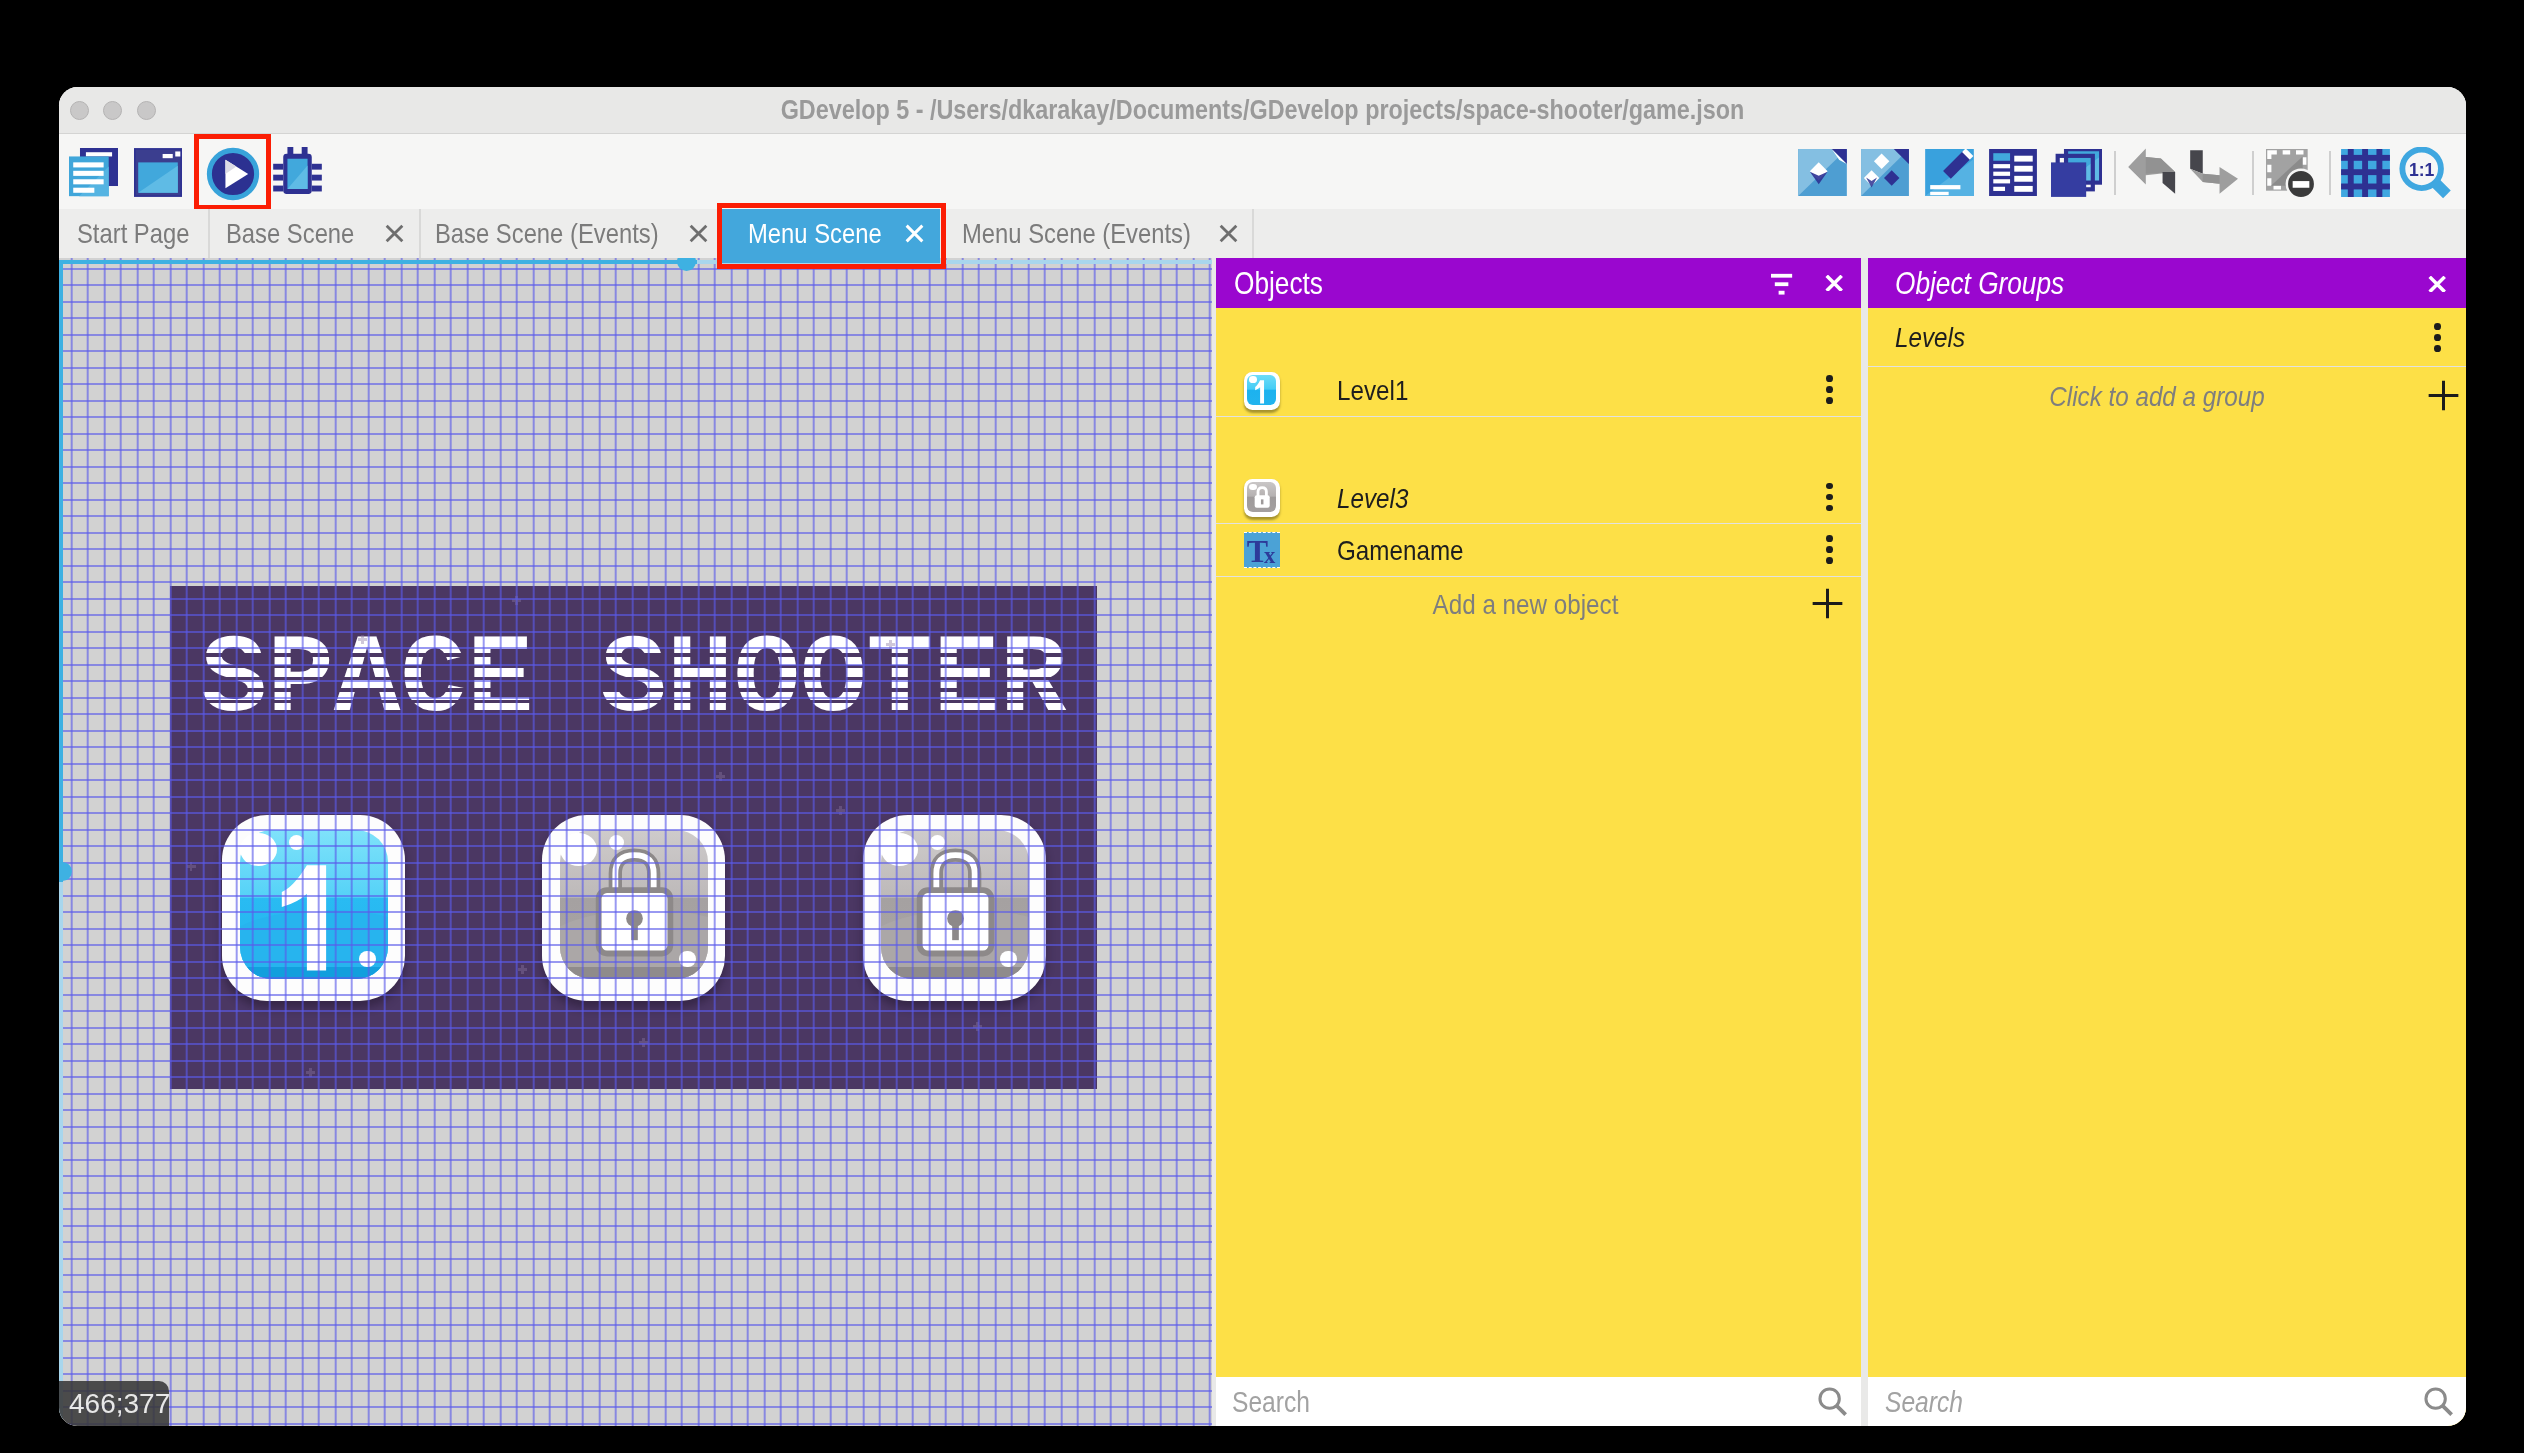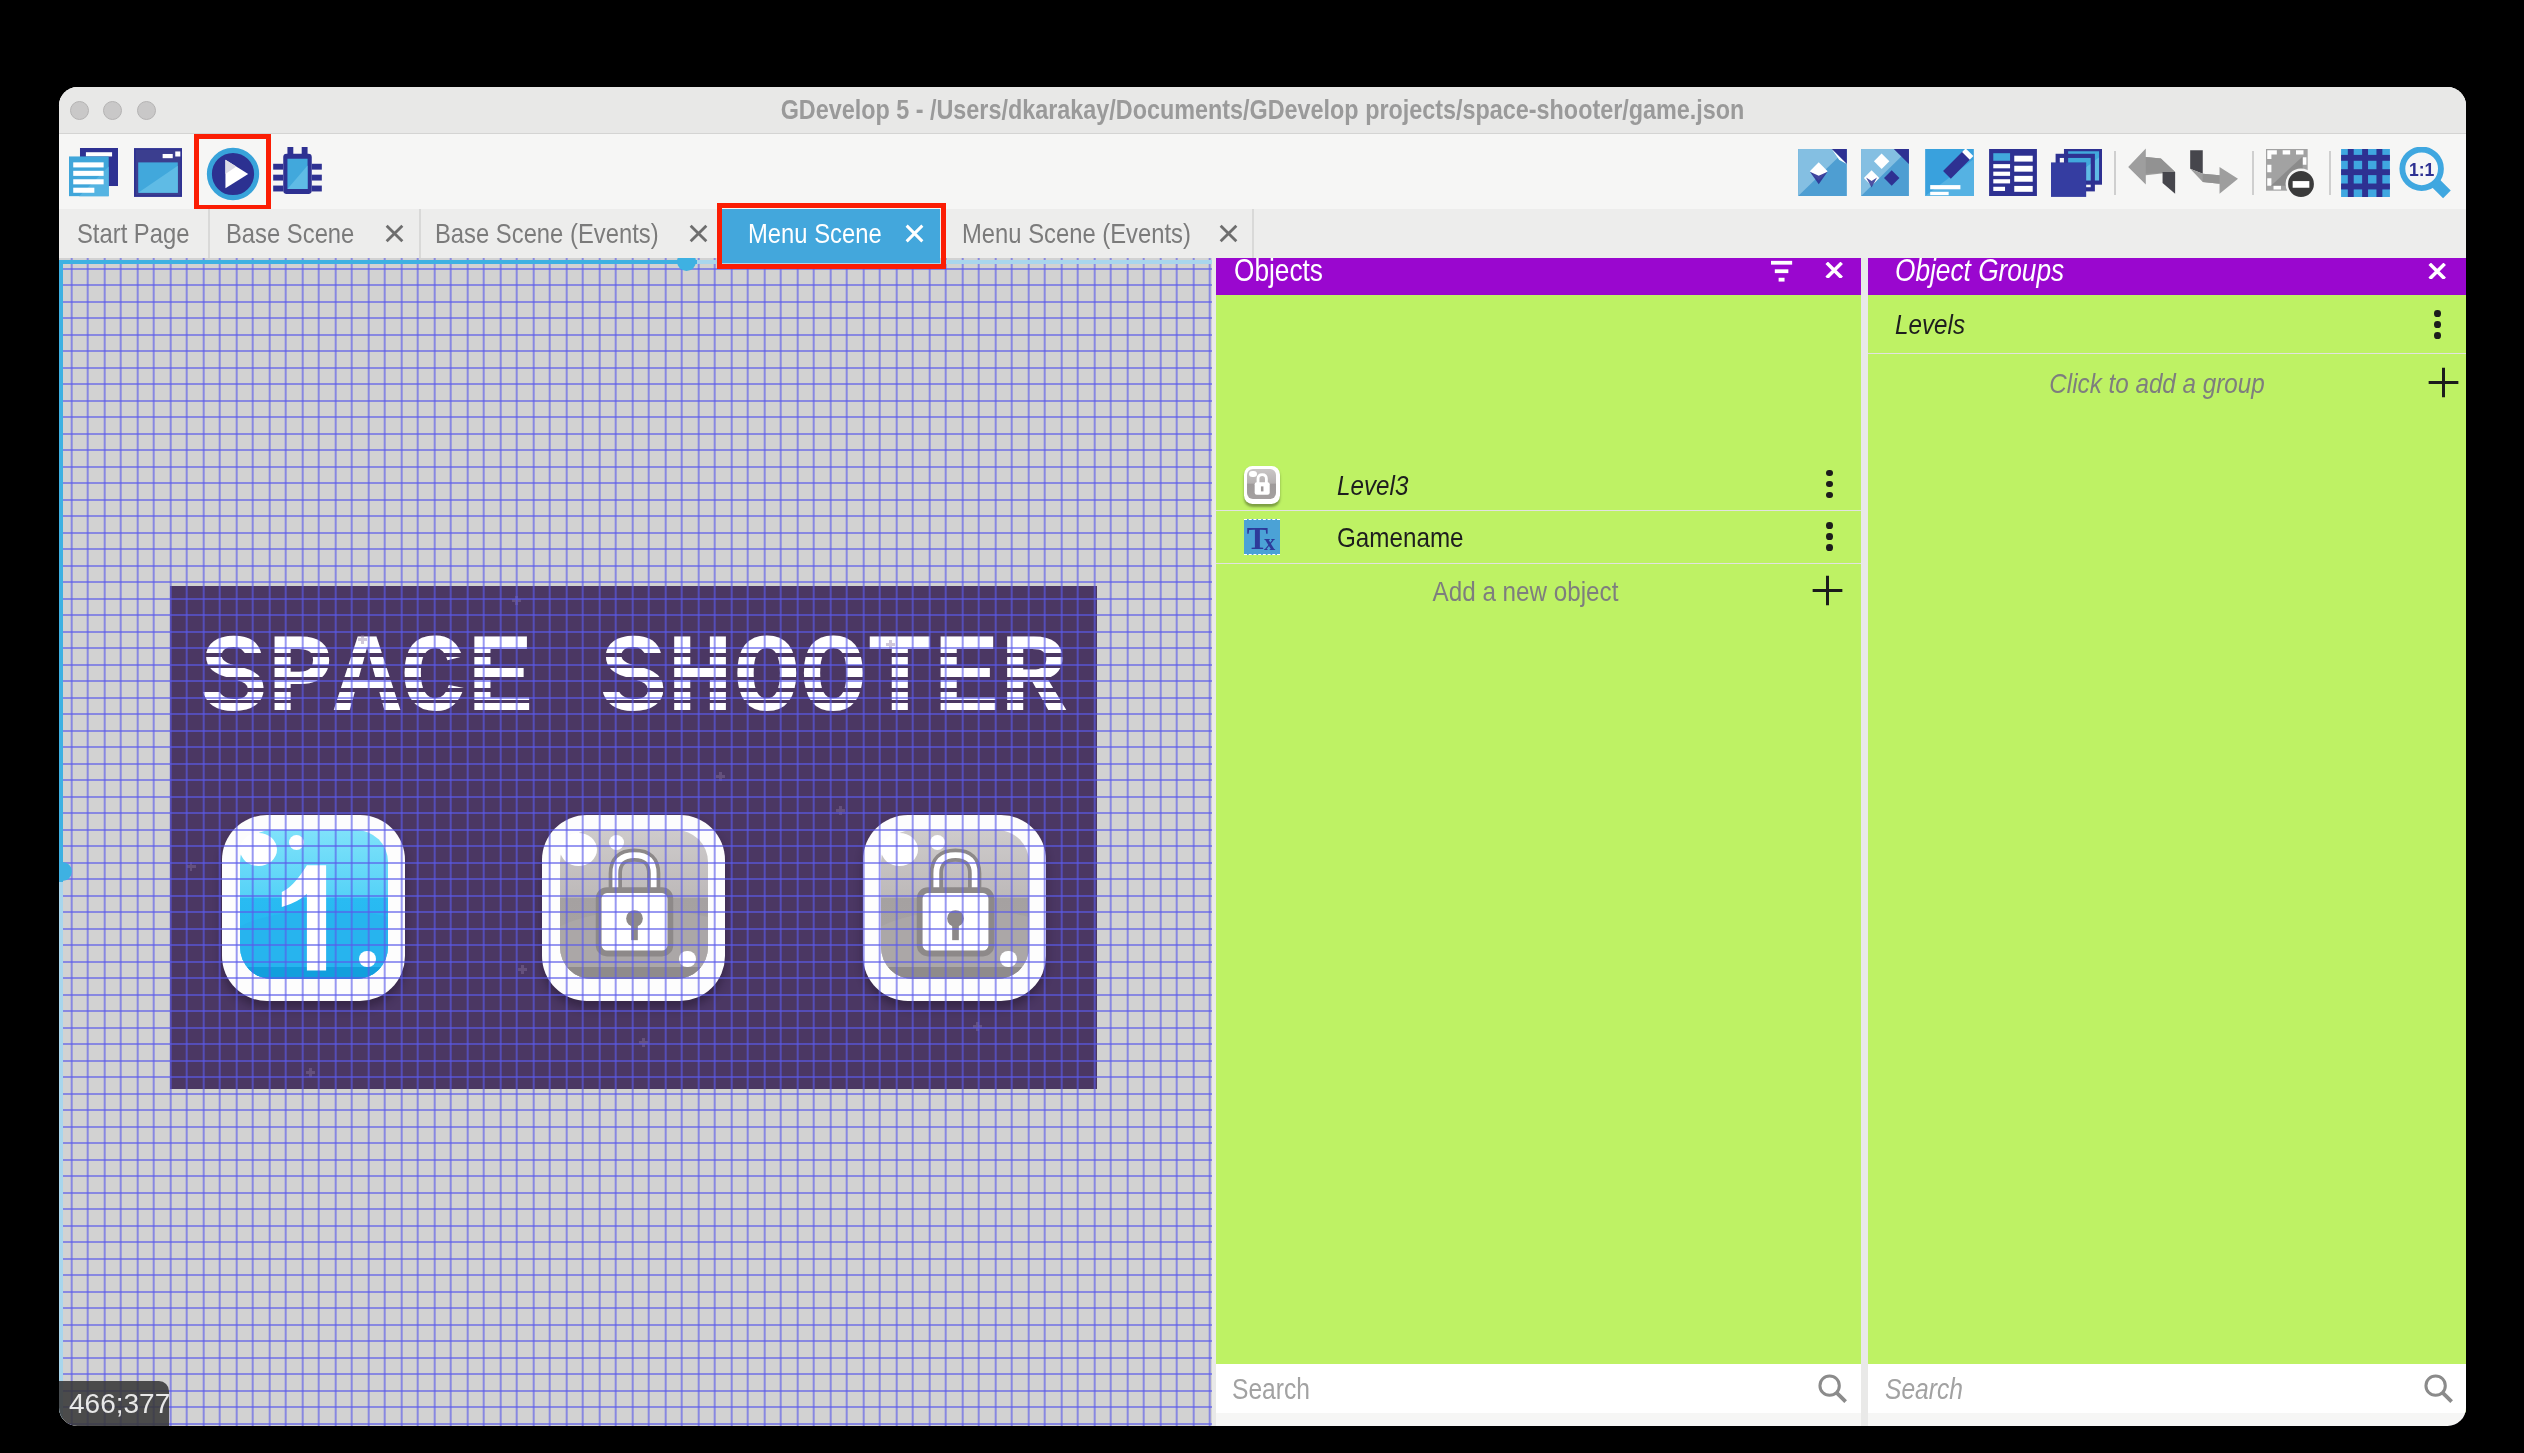--- a/index.html
+++ b/index.html
@@ -26,21 +26,21 @@
   #gridov{position:absolute;left:0;top:0;width:1153px;height:1168px;
     background-image:
       repeating-linear-gradient(to right, rgba(90,90,234,0.62) 0 1.7px, transparent 1.7px 16.5px),
       repeating-linear-gradient(to bottom, rgba(90,90,234,0.62) 0 1.7px, transparent 1.7px 16.5px);
     background-position:11.7px 10px;}
   .sprk{position:absolute;width:9.2px;height:9.2px;opacity:.4;}
   .sprk:before{content:"";position:absolute;left:3.3px;top:0;width:2.5px;height:9.2px;background:#8a76a3;}
   .sprk:after{content:"";position:absolute;left:0;top:3.3px;width:9.2px;height:2.5px;background:#8a76a3;}
   
   .pdivider{position:absolute;top:171px;height:1168px;background:#e9e9e8;}
-  .panel{position:absolute;top:158px;height:1168px;background:#bef264;}
+  .panel{position:absolute;top:171px;height:1168px;background:#fde047;}
   .phead{position:absolute;left:0;top:0;right:0;height:50px;background:#9a07cf;color:#fff;}
   .ptitle{position:absolute;left:18.4px;top:0;height:50px;line-height:50px;font-size:32px;color:#fff;transform:scaleX(.82);transform-origin:left center;}
   .row{position:absolute;left:0;right:0;height:54px;border-bottom:1.7px solid #e2e2e1;}
   .rowtxt{position:absolute;left:121px;top:0;height:54px;line-height:54px;font-size:28.5px;color:#1e1e1e;transform:scaleX(.85);transform-origin:left center;}
   .kebab{position:absolute;width:6.7px;height:6.7px;border-radius:50%;background:#1c1c1c;}
   .kebab:before{content:"";position:absolute;left:0;top:-11px;width:6.7px;height:6.7px;border-radius:50%;background:#1c1c1c;}
   .kebab:after{content:"";position:absolute;left:0;top:11px;width:6.7px;height:6.7px;border-radius:50%;background:#1c1c1c;}
   .graytxt{font-size:28.5px;color:#7e7e7e;transform:scaleX(.85);transform-origin:center;}
   .search{position:absolute;left:0;right:0;bottom:0;height:49px;background:#ffffff;}
   .searchtxt{position:absolute;left:16px;top:0;height:49px;line-height:49px;font-size:30px;color:#a2a2a2;transform:scaleX(.82);transform-origin:left center;}
@@ -306,20 +306,30 @@
       <div class="ptitle">Objects</div>
       <svg class="abs" style="left:555px;top:15px;" width="22" height="22" viewBox="0 0 26 26">
         <rect x="0" y="1" width="25" height="4.5" fill="#fff"></rect>
         <rect x="4.5" y="11" width="16" height="4.5" fill="#fff"></rect>
         <rect x="9" y="21" width="7" height="4.5" fill="#fff"></rect>
       </svg>
       <svg class="abs" style="left:609px;top:16.7px;" width="18.4" height="16.7" viewBox="0 0 22 20">
           <path d="M2 1 L20 19 M20 1 L2 19" stroke="#fff" stroke-width="4.2" fill="none"></path>
         </svg>
     </div>
+    <div class="row" style="top:105px;height:54px;">
+      <div class="abs" style="left:28px;top:9.2px;width:36px;height:38px;border-radius:8.4px;background:#fff;box-shadow:0 2.1px 2.5px rgba(0,0,0,.35);"></div>
+      <div class="abs" style="left:31px;top:11.7px;width:29px;height:30px;border-radius:5.9px;background:linear-gradient(to bottom,#6edcf8 0%,#44ccf5 48%,#1cb2ef 49%,#22b4ee 100%);"></div>
+      <svg class="abs" style="left:31px;top:11.7px;" width="29" height="30" viewBox="0 0 177 178">
+          <path d="M80 30 Q64 62 50 70 L50 90 Q70 82 80 72 L80 172 L104 172 L104 30 Z" fill="#fff"></path>
+        </svg>
+      <div class="abs" style="left:33px;top:13.4px;width:7.5px;height:6.7px;border-radius:50%;background:#fff;"></div>
+      <div class="rowtxt">Level1</div>
+      <div class="kebab" style="left:610px;top:23.4px;"></div>
+    </div>
     <div class="row" style="top:213px;height:53px;font-style:italic;">
       <div class="abs" style="left:28px;top:8.4px;width:36px;height:38px;border-radius:8.4px;background:#fff;box-shadow:0 2.1px 2.5px rgba(0,0,0,.35);"></div>
       <div class="abs" style="left:31px;top:11px;width:29px;height:30px;border-radius:5.9px;background:linear-gradient(to bottom,#c9c6c6 0%,#b5b1b1 48%,#9e9a9a 49%,#a4a0a0 100%);"></div>
       <svg class="abs" style="left:37px;top:15px;" width="18.4" height="23.4" viewBox="0 0 22 28">
         <path d="M6 12 L6 7 Q6 2 11 2 Q16 2 16 7 L16 12" fill="none" stroke="#fff" stroke-width="3.4"></path>
         <rect x="2" y="11" width="18" height="15" rx="2.5" fill="#fff"></rect>
         <rect x="9.5" y="16" width="3" height="6" fill="#9e9a9a"></rect>
       </svg>
       <div class="abs" style="left:33px;top:12.6px;width:7.5px;height:6.7px;border-radius:50%;background:#fff;"></div>
       <div class="rowtxt">Level3</div>

